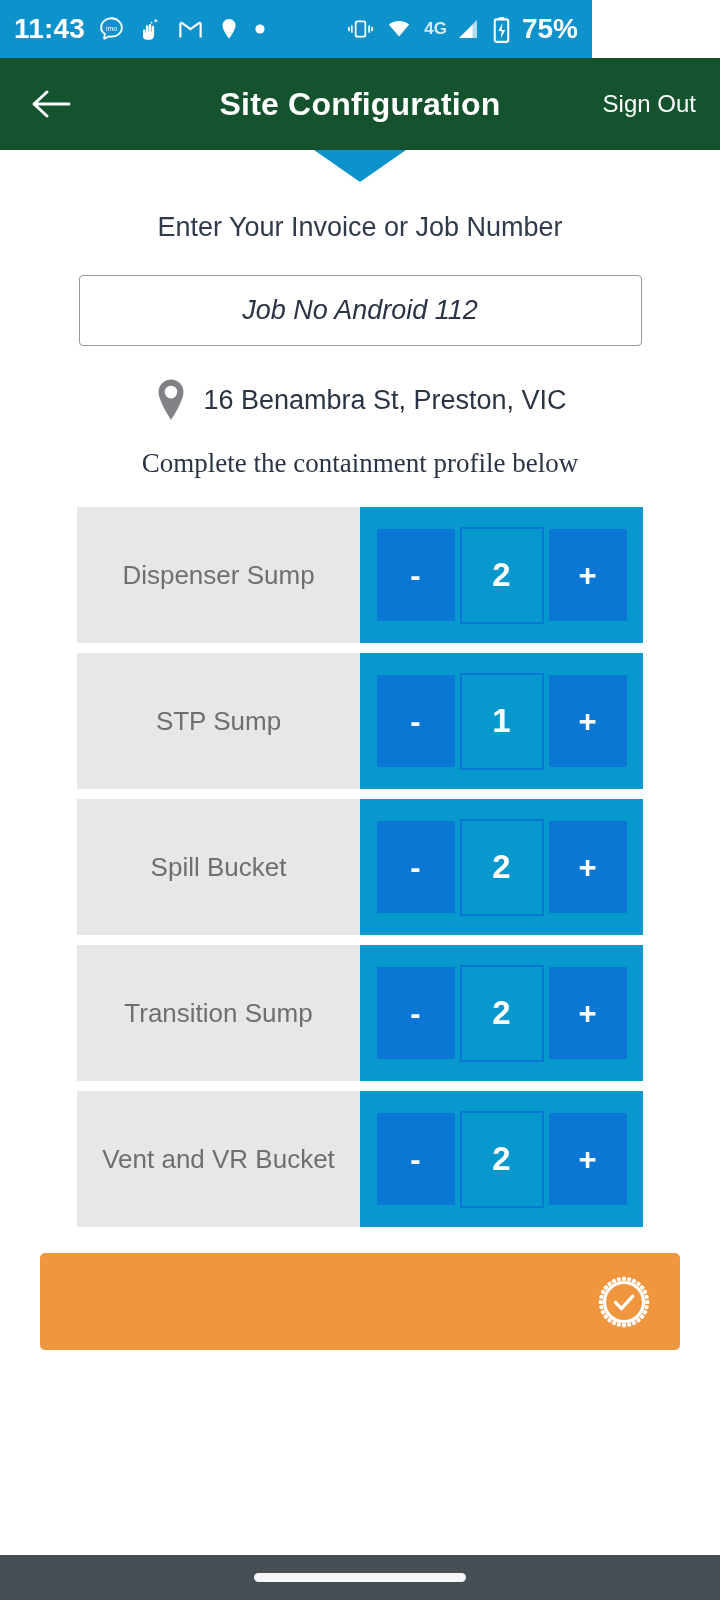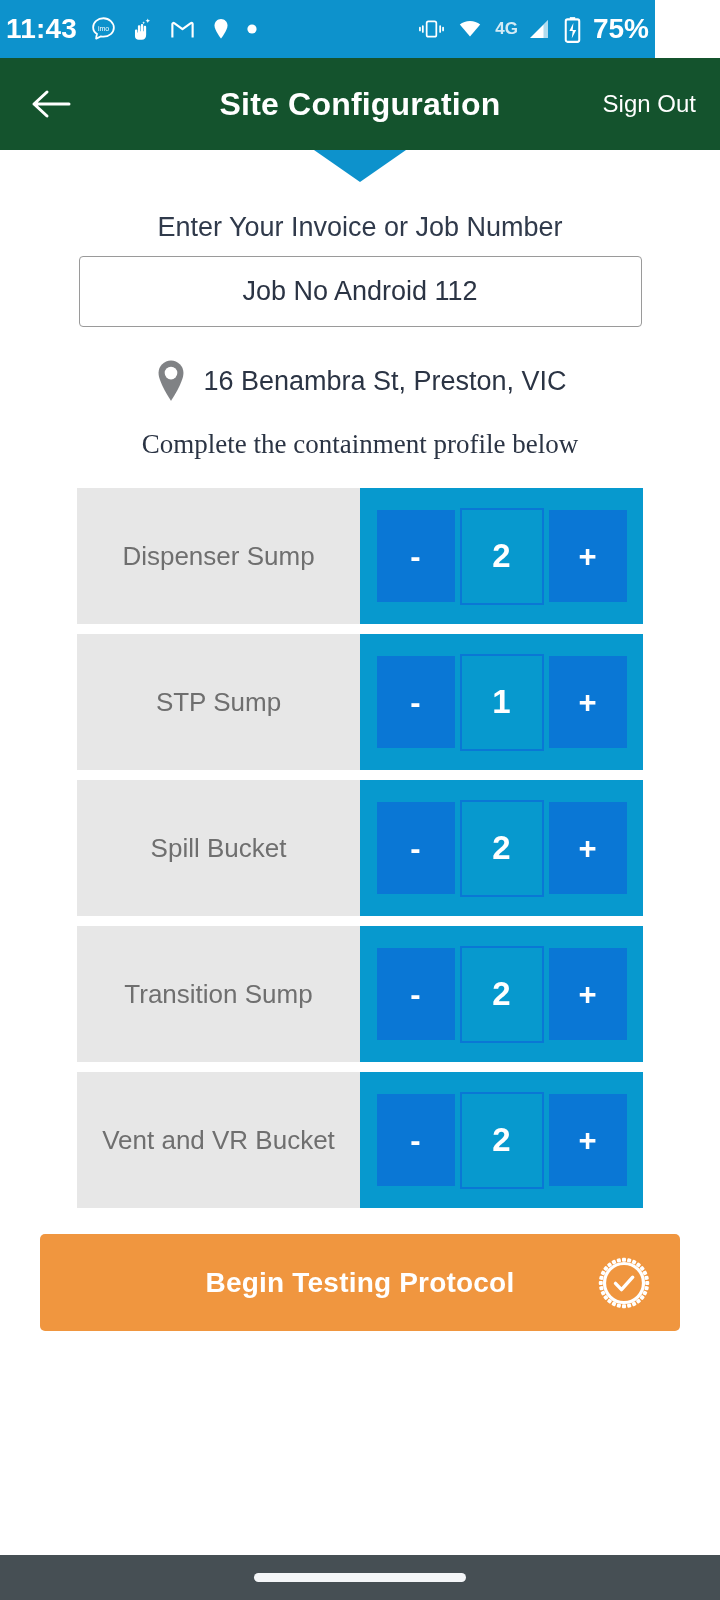--- a/index.html
+++ b/index.html
@@ -6,23 +6,23 @@
   html, body {
     width: 720px; height: 1600px;
     background: #ffffff;
     font-family: "Liberation Sans", sans-serif;
     overflow: hidden;
   }
   .screen { position: relative; width: 720px; height: 1600px; background: #ffffff; }
 
   
   .statusbar {
-    position: absolute; top: 0; left: 0; width: 655px; height: 58px;
+    position: absolute; top: 0; left: 0; width: 592px; height: 58px;
     background: #0D92CC; color: #ffffff;
-    display: flex; align-items: center; padding: 0 6px;
+    display: flex; align-items: center; padding: 0 14px;
   }
   .sb-left { display: flex; align-items: center; gap: 13px; }
   .sb-right { display: flex; align-items: center; gap: 11px; margin-left: auto; }
   .sb-time { font-size: 28px; font-weight: 700; letter-spacing: 0.2px; }
   .sb-pct { font-size: 28px; font-weight: 700; }
   .sb-4g { font-size: 17px; font-weight: 700; opacity: .82; margin-right: -3px; }
   .ic { display: inline-flex; align-items: center; justify-content: center; }
 
   
   .header {
@@ -42,24 +42,24 @@
     border-top: 32px solid #0D92CC;
   }
 
   
   .content { position: absolute; top: 150px; left: 0; width: 720px; }
   .prompt {
     margin-top: 62px; text-align: center;
     font-size: 27px; color: #303a4b;
   }
   .job-field {
-    margin: 13px auto 0; width: 563px; height: 71px;
+    margin: 32px auto 0; width: 563px; height: 71px;
     border: 1px solid #9a9a9a; border-radius: 4px; background: #ffffff;
     display: flex; align-items: center; justify-content: center;
-    font-size: 27px; color: #2b3444;
+    font-size: 27px; color: #2b3444; font-style: italic;
   }
   .addr-row {
     margin-top: 32px; display: flex; align-items: center; justify-content: center; gap: 14px;
   }
   .addr-text { font-size: 27px; color: #2b3444; }
   .subprompt { margin-top: 26px; text-align: center; font-size: 27px; color: #2b3444; font-family: Liberation Serif, serif; }
 
   
   .rows { margin-top: 28px; }
   .row { display: flex; width: 566px; margin: 0 auto 10px; height: 136px; }
@@ -239,21 +239,20 @@
         <div class="row-ctrl">
           <div class="step-btn">-</div>
           <div class="step-val">2</div>
           <div class="step-btn">+</div>
         </div>
       </div>
 
     </div>
 
     <div class="cta">
-      <span class="cta-label">Begin Testing Protocol</span>
       <span class="cta-icon ic">
         <svg width="52" height="52" viewBox="0 0 52 52">
           <g fill="#ffffff">
             <g id="teeth"></g>
           </g>
           <circle cx="26" cy="26" r="19.5" fill="none" stroke="#ffffff" stroke-width="3.2"></circle>
           <path d="M17.5 26.4l6 6.2 11.2-12.4" fill="none" stroke="#ffffff" stroke-width="3.4" stroke-linecap="round" stroke-linejoin="round"></path>
           <g id="serration" fill="#ffffff">
               <rect x="47.20" y="24.00" width="4" height="4" rx="1" transform="rotate(0.0 49.20 26.00)"></rect>
               <rect x="46.62" y="29.16" width="4" height="4" rx="1" transform="rotate(12.9 48.62 31.16)"></rect>

